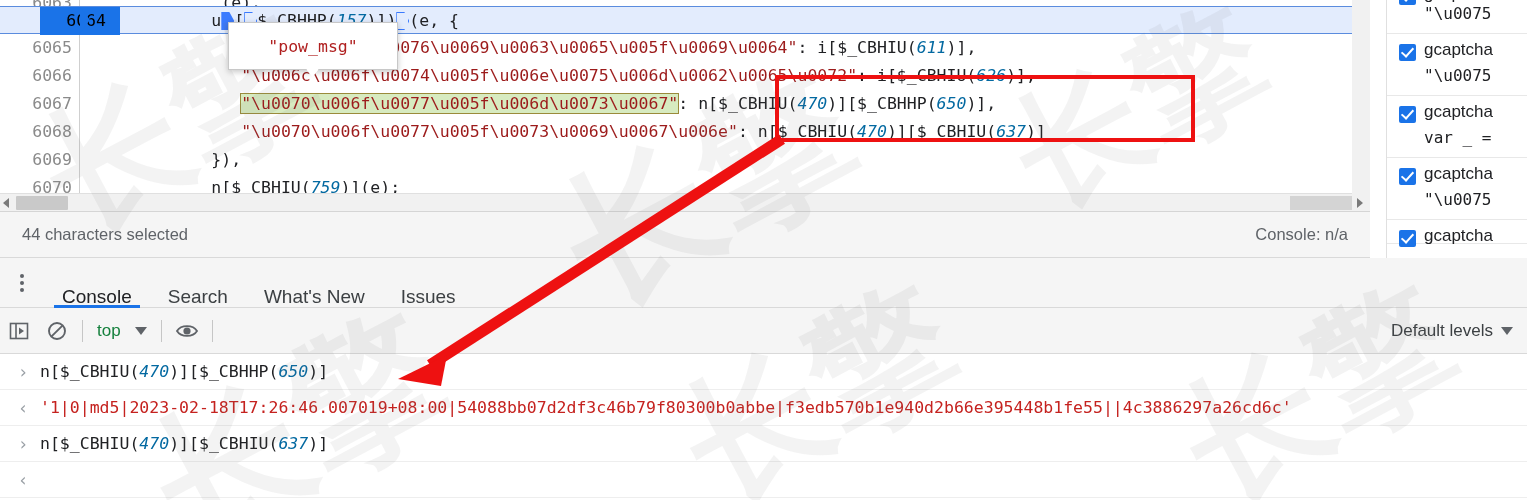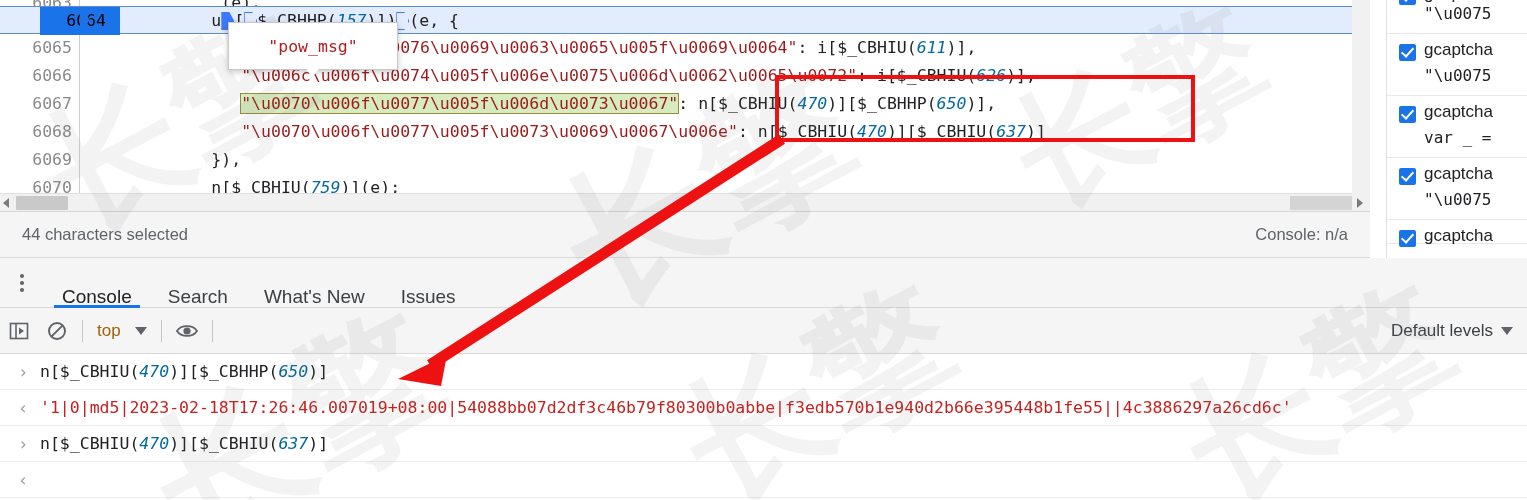--- a/index.html
+++ b/index.html
@@ -263,21 +263,21 @@
     display: flex; align-items: center;
   }
   .tb-icon {
     width: 38px; height: 46px;
     display: flex; align-items: center; justify-content: center;
   }
   .tb-sep { width: 1px; height: 22px; background: #c6c6c6; margin: 0 6px; }
   .ctx-sel {
     display: flex; align-items: center; gap: 14px;
     padding: 0 8px; height: 30px;
-    font-size: 17px; color: #a16207;
+    font-size: 17px; color: #15803d;
   }
   .caret-dn {
     width: 0; height: 0;
     border-left: 6px solid transparent;
     border-right: 6px solid transparent;
     border-top: 8px solid #5f6368;
   }
   .filter-box {
     flex: 1;
     margin: 0 6px 0 8px;

